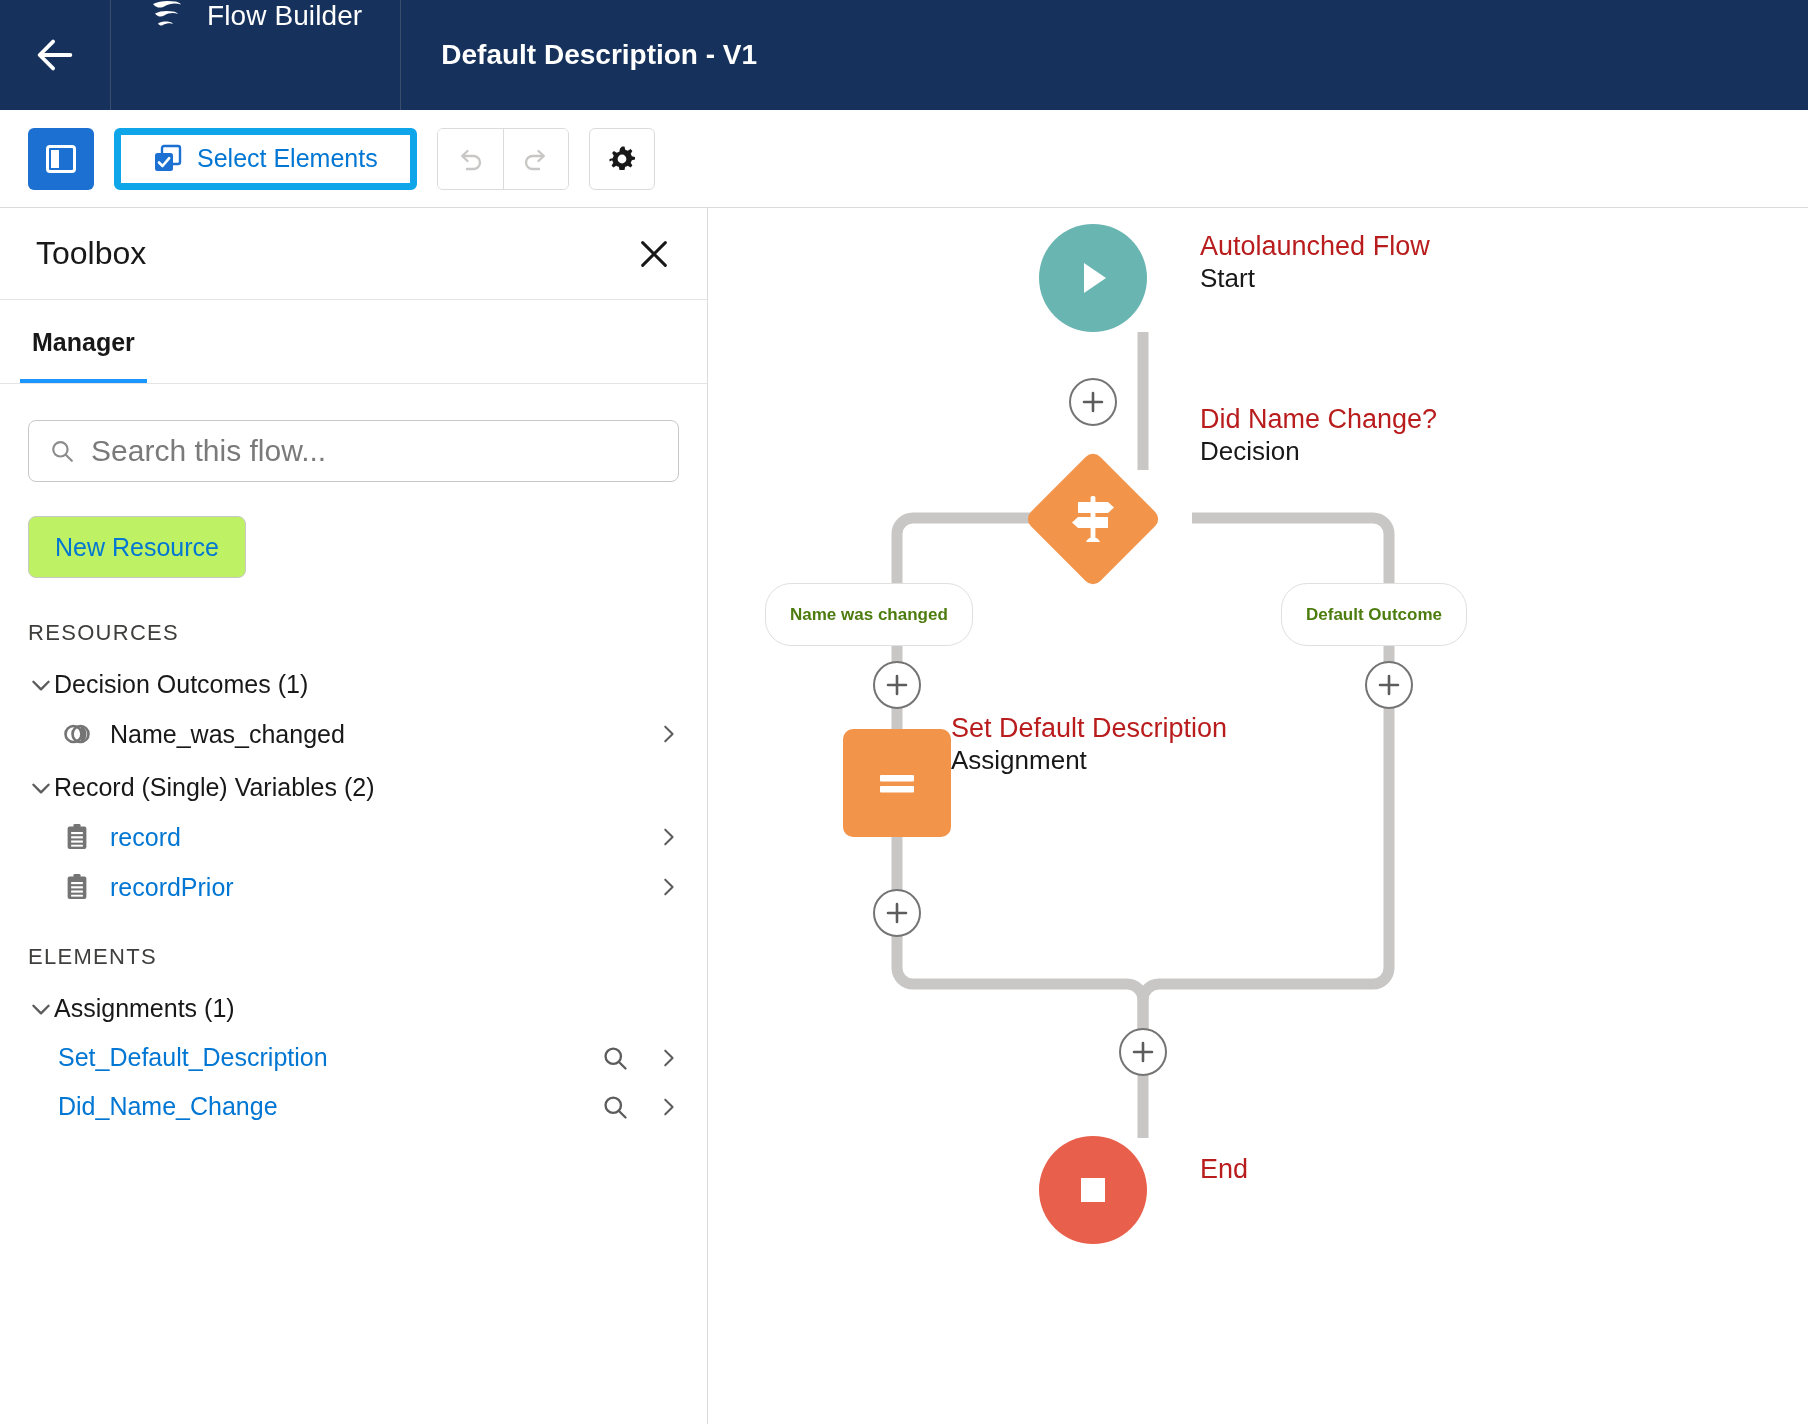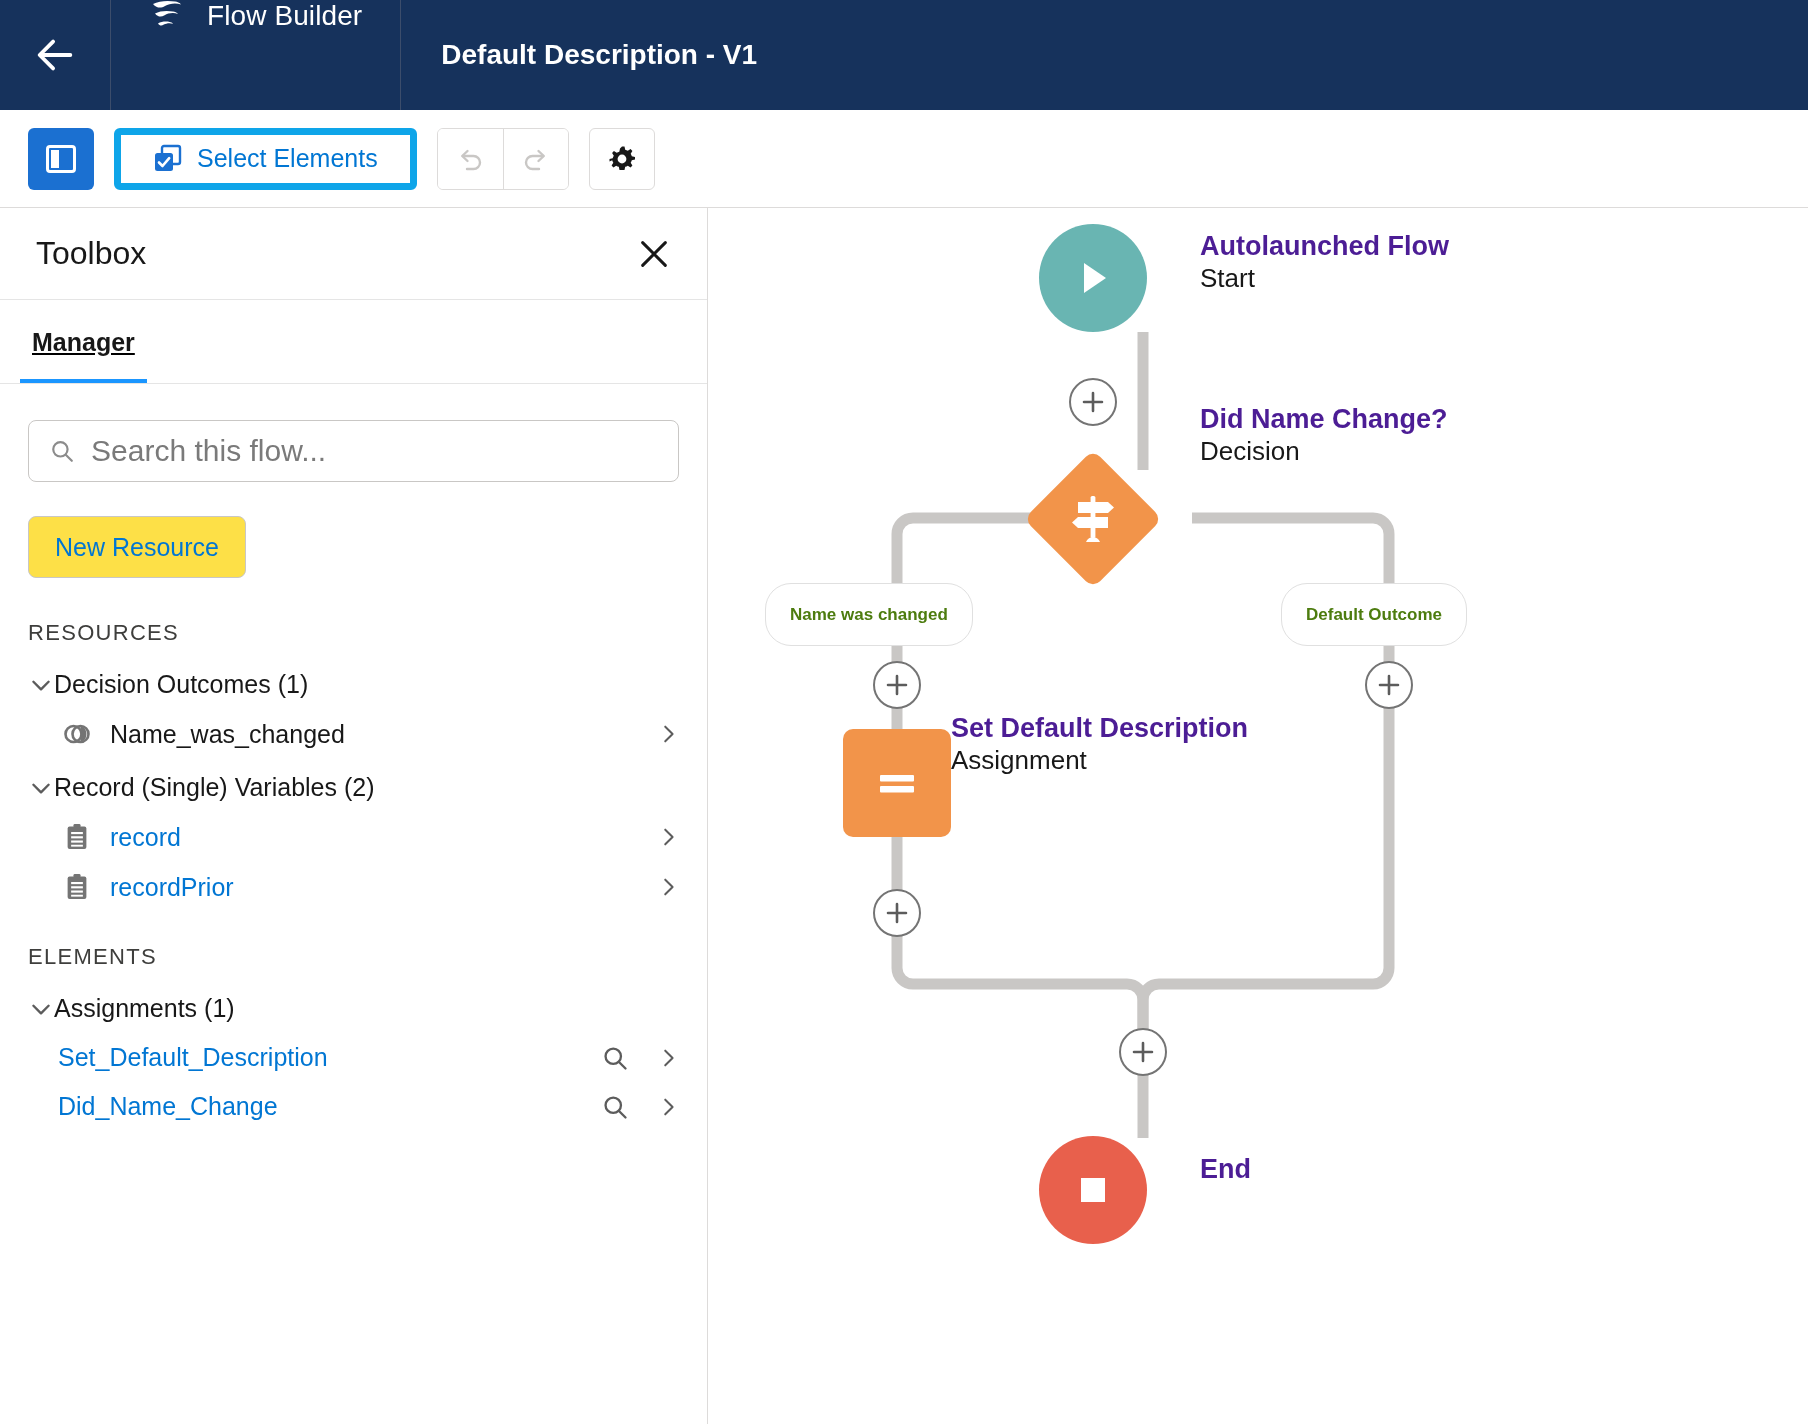--- a/index.html
+++ b/index.html
@@ -103,21 +103,20 @@
   }
   .tbx-title { font-size: 32px; color: #181818; font-weight: 400; }
   .tbx-close { cursor: pointer; width: 34px; height: 34px; }
 
   .tbx-tabs {
     display: flex;
     border-bottom: 1px solid #e5e5e5;
     padding: 0 20px;
     height: 84px;
     align-items: flex-end;
-    text-decoration: underline;
   }
   .tbx-tab {
     font-size: 25px; font-weight: 700; color: #181818;
     padding: 0 12px 22px 12px;
     border-bottom: 4px solid transparent;
     cursor: pointer;
   }
   .tbx-tab.active { border-bottom-color: #1b96ff; }
 
   .tbx-body { flex: 1; overflow: hidden; padding: 0 28px; }
@@ -138,21 +137,21 @@
     background: transparent;
   }
   .search-input::placeholder { color: #7a7a7a; }
 
   .new-res-btn {
     margin-top: 34px;
     height: 62px;
     padding: 0 26px;
     border: 1px solid #c9c7c5;
     border-radius: 8px;
-    background: #fde047;
+    background: #bef264;
     color: #0176d3;
     font-size: 25px;
     font-family: "Liberation Sans", sans-serif;
     cursor: pointer;
     display: inline-flex; align-items: center;
   }
 
   .section-head {
     margin-top: 42px;
     font-size: 22px;
@@ -220,21 +219,21 @@
     border-radius: 10px;
     display: flex; align-items: center; justify-content: center;
     cursor: pointer;
   }
 
   .node-label {
     position: absolute;
     white-space: nowrap;
   }
   .node-label .nl-title {
-    font-size: 27px; font-weight: 700; color: #4c1d95;
+    font-size: 27px; font-weight: 400; color: #b91c1c;
     line-height: 1.22;
   }
   .node-label .nl-sub {
     font-size: 26px; font-weight: 400; color: #181818;
     line-height: 1.22;
   }
 
   .plus-btn {
     position: absolute;
     width: 48px; height: 48px;

